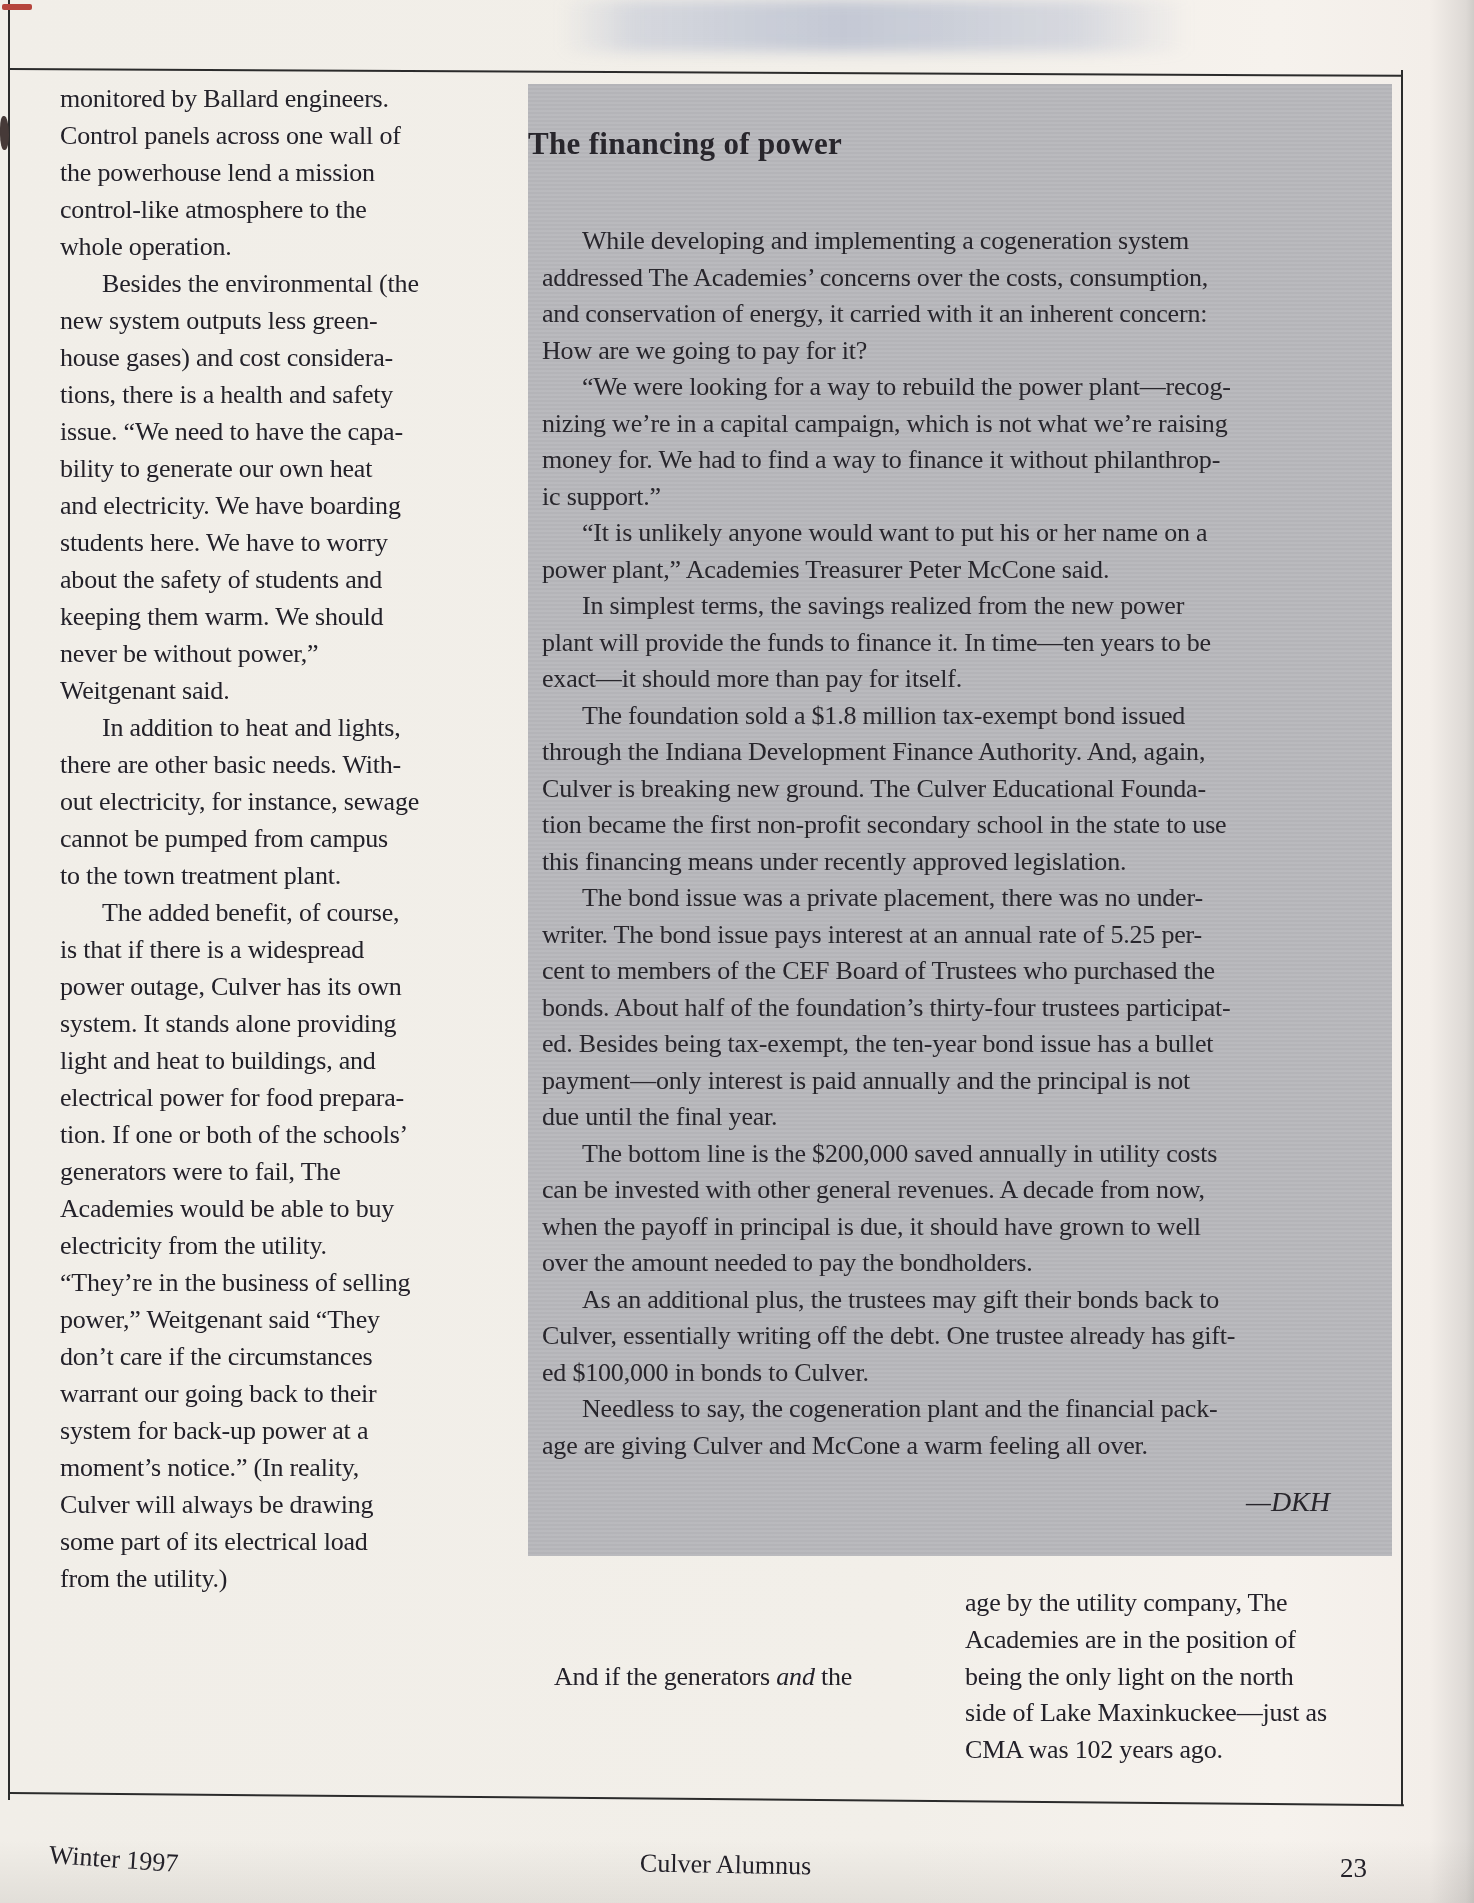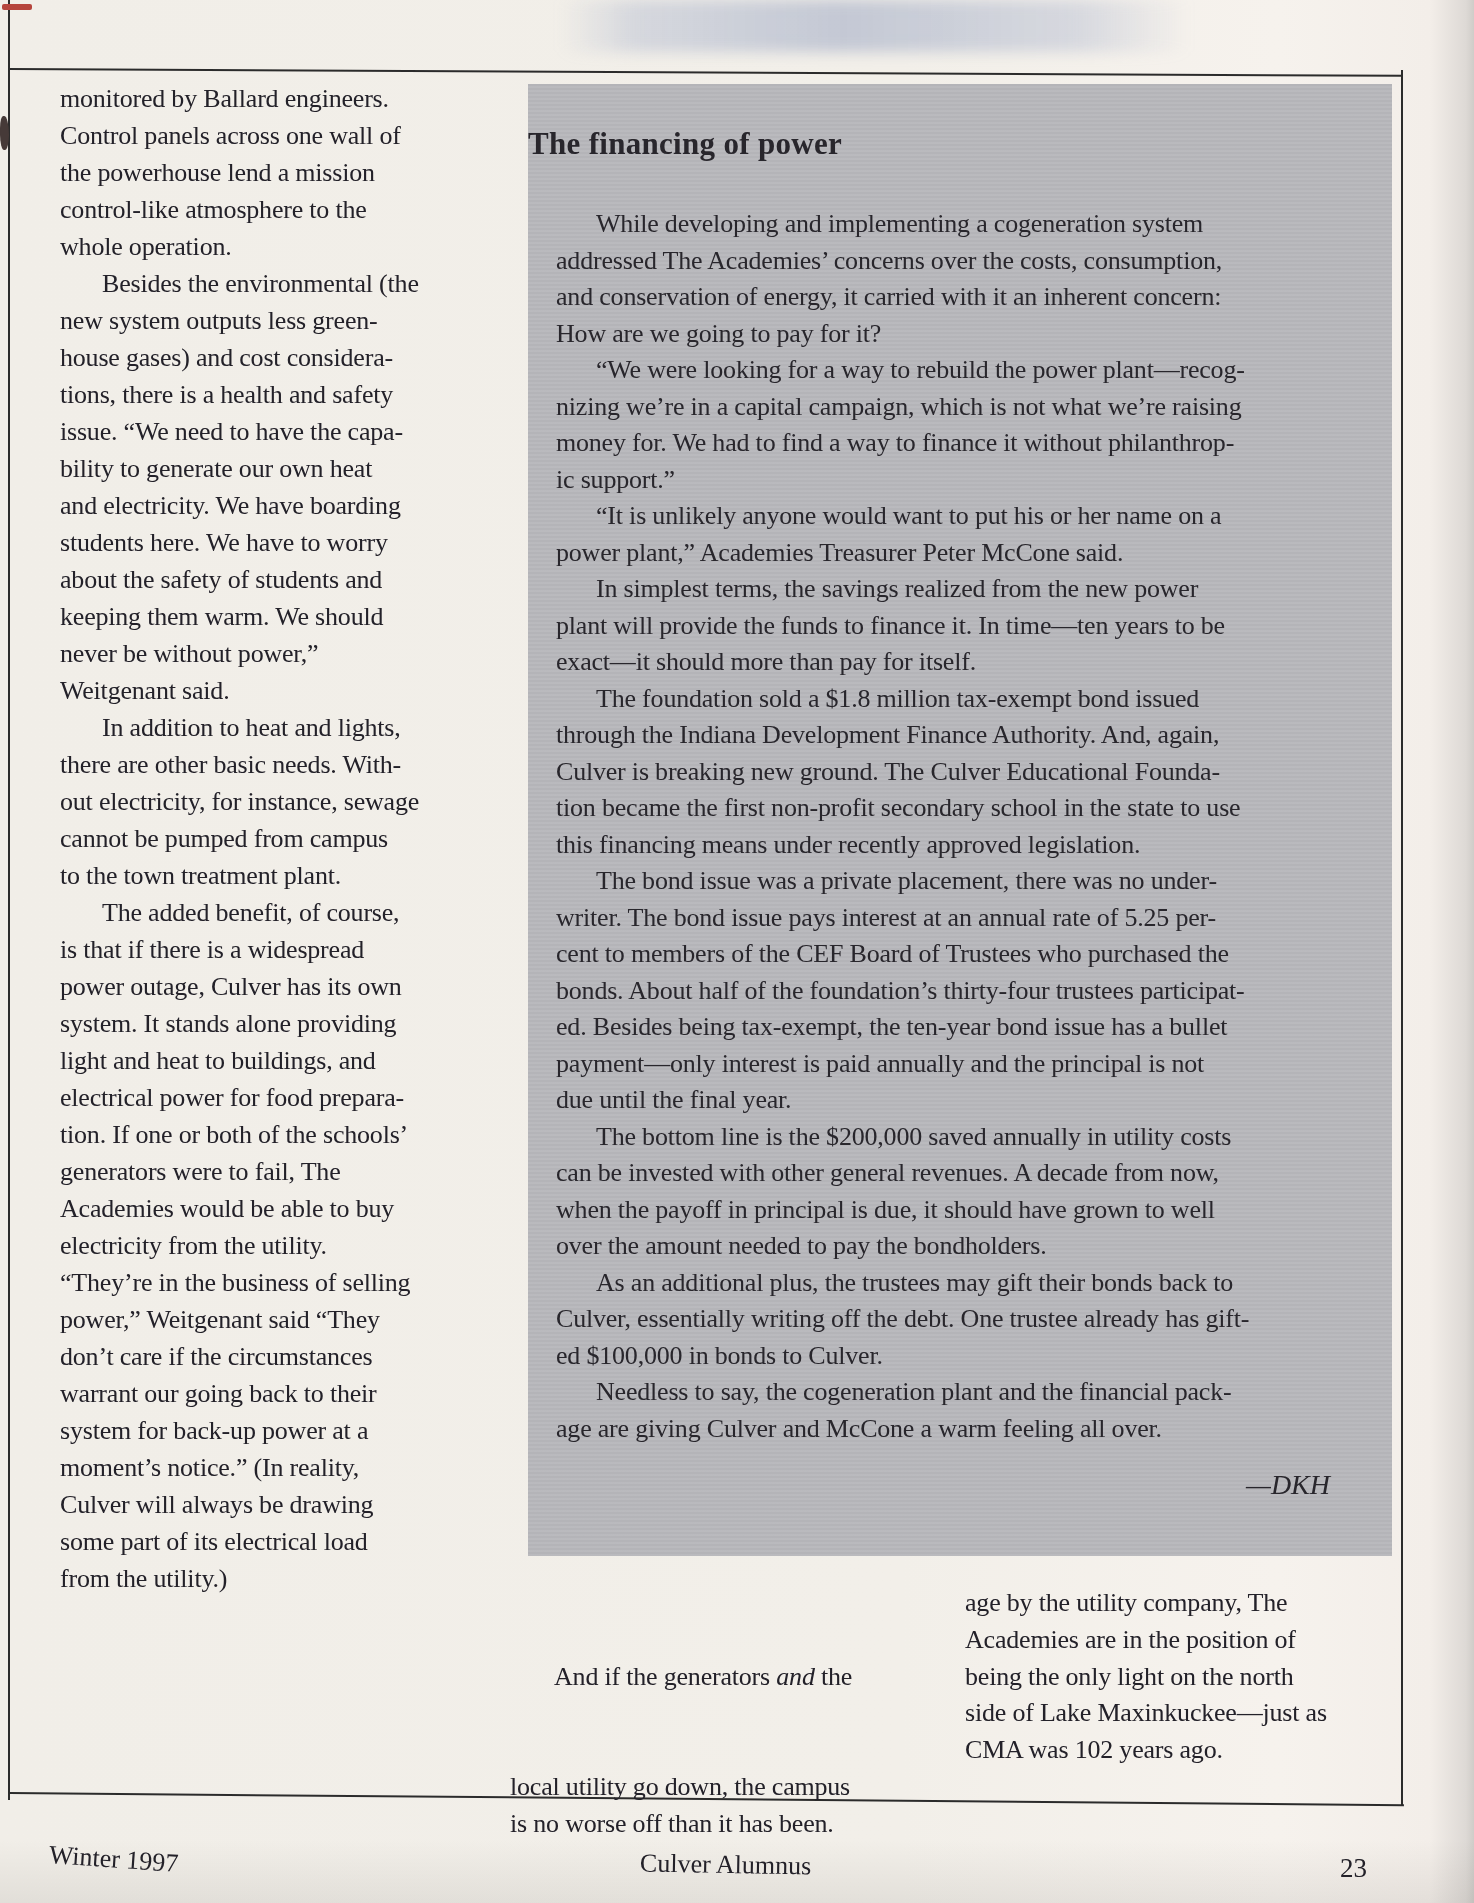--- a/index.html
+++ b/index.html
@@ -45,21 +45,21 @@
     background:
       repeating-linear-gradient(0deg, rgba(255,255,255,.025) 0 2px, rgba(0,0,0,.025) 2px 4px),
       #b8b8bc;
     color:#28262c;
   }
   .box-title{
     margin:40px 0 0 0;
     font-size:31px;line-height:40px;font-weight:bold;letter-spacing:.3px;
   }
   .box-body{
-    margin-top:42px;padding:0 28px 0 28px;
+    margin-top:59px;padding:0 28px 0 14px;
     font-size:26px;line-height:36.5px;letter-spacing:-0.2px;
   }
   .box-body .indent{text-indent:40px;}
   .box-sig{
     margin-top:20px;padding-right:62px;text-align:right;
     font-style:italic;font-size:28px;line-height:36px;
   }
 
   .col-b1{position:absolute;left:510px;top:1585px;width:410px;font-size:26px;line-height:36.8px;letter-spacing:-0.2px;}
   .col-b2{position:absolute;left:965px;top:1585px;width:410px;font-size:26px;line-height:36.8px;letter-spacing:-0.2px;}
@@ -164,22 +164,20 @@
 ed $100,000 in bonds to Culver.</div>
       <div class="para indent">Needless to say, the cogeneration plant and the financial pack-
 age are giving Culver and McCone a warm feeling all over.</div>
     </div>
     <div class="box-sig">—DKH</div>
   </div>
 
   <div class="col-b1">
     <div class="para">
       <div class="first-line"><span>And if the generators </span><em>and</em><span> the</span></div>
-      <div class="para">local utility go down, the campus
-is no worse off than it has been.</div>
     </div>
 
   </div>
 
   <div class="col-b2">
     <div class="para">age by the utility company, The
 Academies are in the position of
 being the only light on the north
 side of Lake Maxinkuckee—just as
 CMA was 102 years ago.</div>

